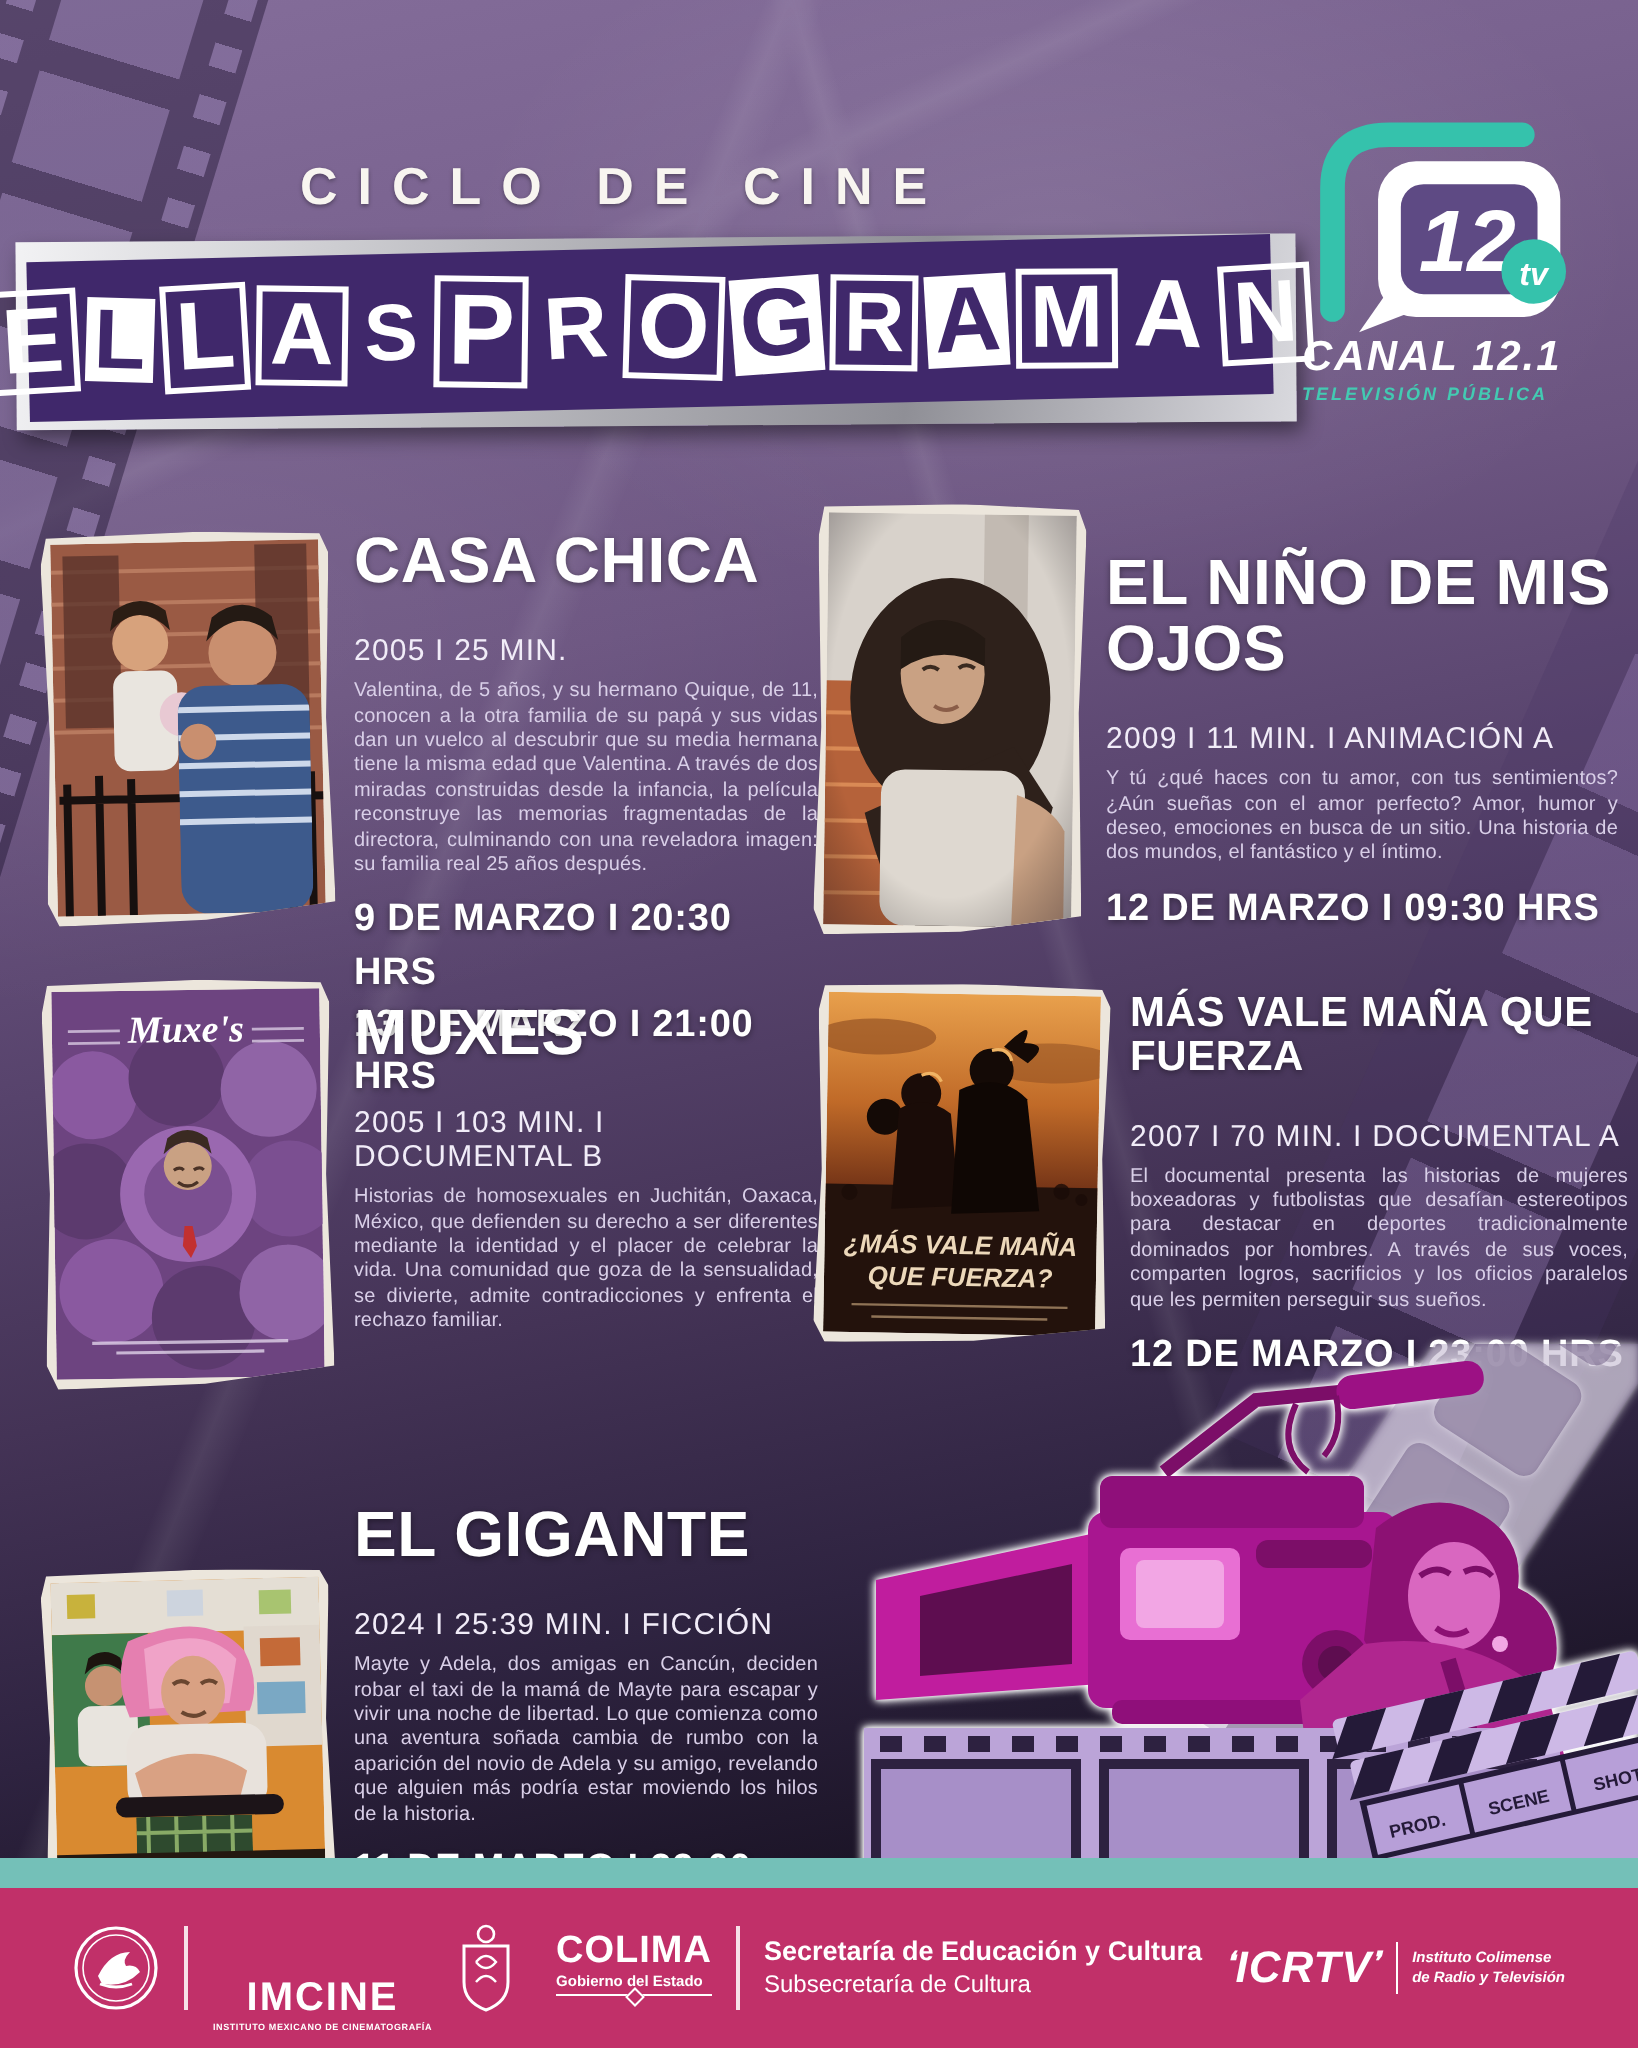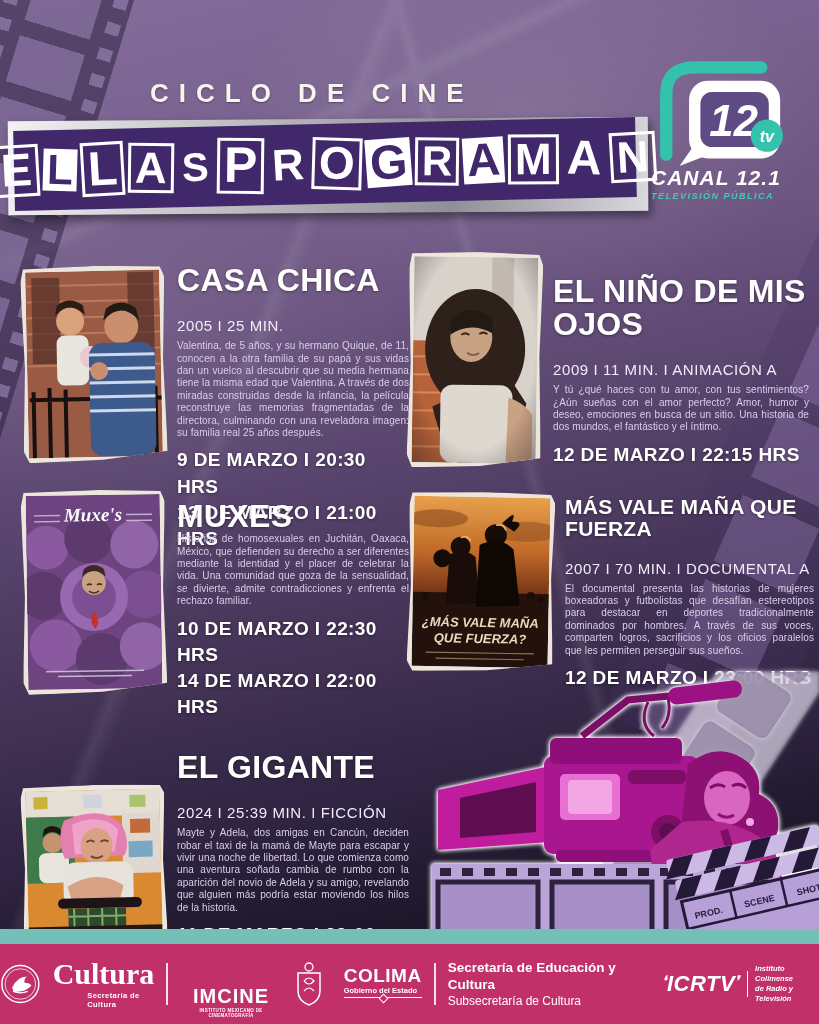--- a/index.html
+++ b/index.html
@@ -205,21 +205,21 @@
           <stop offset=".6" stop-color="#000" stop-opacity="0"></stop>
             <stop offset="1" stop-color="#1a1020" stop-opacity=".45"></stop>
         </radialGradient>
       </svg>
     </div>
     <div class="content">
       <h2 class="mtitle">EL NIÑO DE MIS OJOS</h2>
       <div class="meta">2009 I 11 MIN. I ANIMACIÓN A</div>
       <p class="desc">Y tú ¿qué haces con tu amor, con tus sentimientos? ¿Aún sueñas con el amor perfecto? Amor, humor y deseo, emociones en busca de un sitio. Una historia de dos mundos, el fantástico y el íntimo.</p>
       <div class="times">
-        <div class="time">12 DE MARZO I 22:15 HRS</div>
+        <div class="time">12 DE MARZO I 09:30 HRS</div>
       </div>
     </div>
   </section>
 
   <section class="card" id="card-muxes">
     <div class="torn">
       <svg width="134" height="194" viewBox="0 0 134 194">
         <rect width="134" height="194" fill="#6d4480"></rect>
         <g>
           <circle cx="20" cy="52" r="22" fill="#8a59a0"></circle>
@@ -241,25 +241,22 @@
         <g stroke="#e8ddf0" stroke-width="1.4" opacity=".7">
             <path d="M8 20 h26 M8 26 h26 M100 20 h26 M100 26 h26"></path>
           </g>
         <g stroke="#e8ddf0" stroke-width="1.6" opacity=".75">
             <path d="M18 176 h98 M30 181 h74"></path>
           </g>
       </svg>
     </div>
     <div class="content">
       <h2 class="mtitle">MUXES</h2>
+      <div class="meta">2005 I 103 MIN. I DOCUMENTAL B</div>
       <p class="desc">Historias de homosexuales en Juchitán, Oaxaca, México, que defienden su derecho a ser diferentes mediante la identidad y el placer de celebrar la vida. Una comunidad que goza de la sensualidad, se divierte, admite contradicciones y enfrenta el rechazo familiar.</p>
-      <div class="times">
-        <div class="time">10 DE MARZO I 22:30 HRS</div>
-        <div class="time">14 DE MARZO I 22:00 HRS</div>
-      </div>
     </div>
   </section>
 
   <section class="card" id="card-fuerza">
     <div class="torn">
       <svg width="136" height="170" viewBox="0 0 136 170">
         <linearGradient id="fzSky" x1="0" y1="0" x2="0" y2="1">
           <stop offset="0" stop-color="#e8a04c"></stop>
             <stop offset=".5" stop-color="#c06a28"></stop>
             <stop offset="1" stop-color="#5e2412"></stop>
@@ -430,24 +427,20 @@
   </div>
 
   <div class="teal-bar"></div>
   <div class="footer">
     <svg width="44" height="44" viewBox="0 0 44 44">
       <circle cx="22" cy="22" r="20" fill="none" stroke="#fff" stroke-width="1.6"></circle>
       <circle cx="22" cy="22" r="16.5" fill="none" stroke="#fff" stroke-width=".8"></circle>
       <path d="M13 26 q6 -12 16 -12 q-4 4 -2 7 q5 -1 7 3 q-8 8 -19 6 z" fill="#fff"></path>
       <path d="M14 30 q8 3 16 0" stroke="#fff" stroke-width="1.4" fill="none"></path>
     </svg>
-    <div>
-      <div class="cultura-name">Cultura</div>
-      <div class="cultura-sub">Secretaría de Cultura</div>
-    </div>
     <div class="fdiv"></div>
     <div style="text-align:center;">
       <div class="imcine-name">IMCINE</div>
       <div class="imcine-sub">INSTITUTO MEXICANO DE CINEMATOGRAFÍA</div>
     </div>
     <div class="colima">
       <svg width="30" height="46" viewBox="0 0 30 46">
         <circle cx="15" cy="6" r="4" fill="none" stroke="#fff" stroke-width="1.3"></circle>
         <path d="M4 12 h22 v18 q0 10 -11 14 q-11 -4 -11 -14 z" fill="none" stroke="#fff" stroke-width="1.5"></path>
         <path d="M10 20 q5 -6 10 0 q-5 6 -10 0 M10 30 q5 -6 10 0" stroke="#fff" stroke-width="1.2" fill="none"></path>

